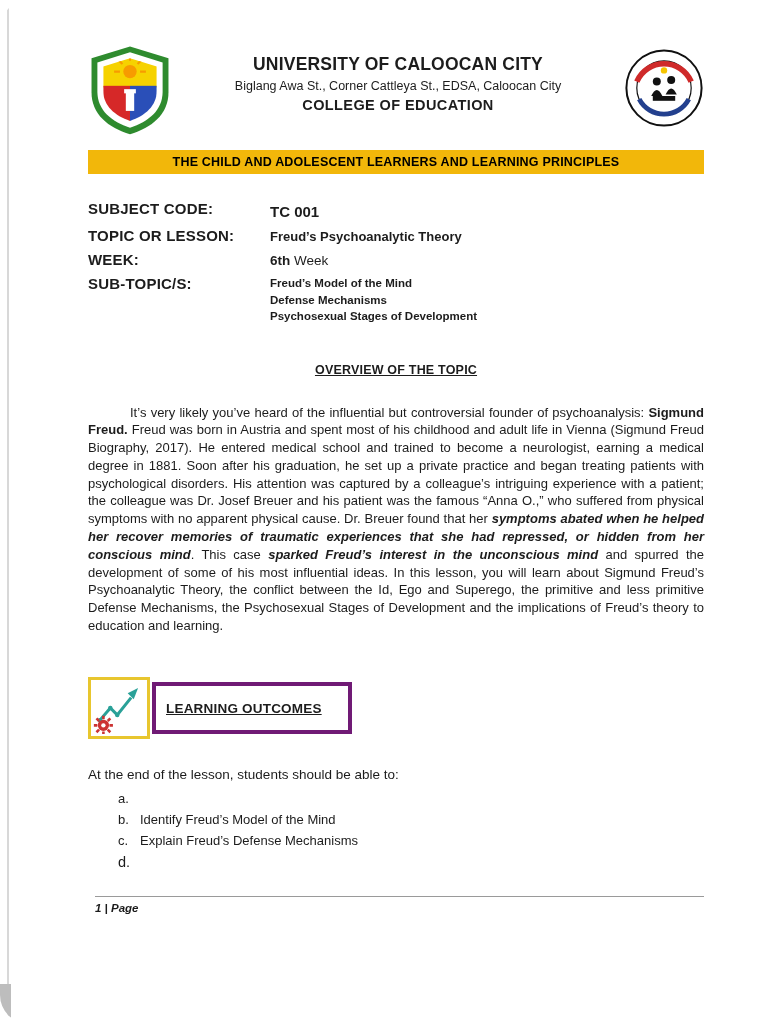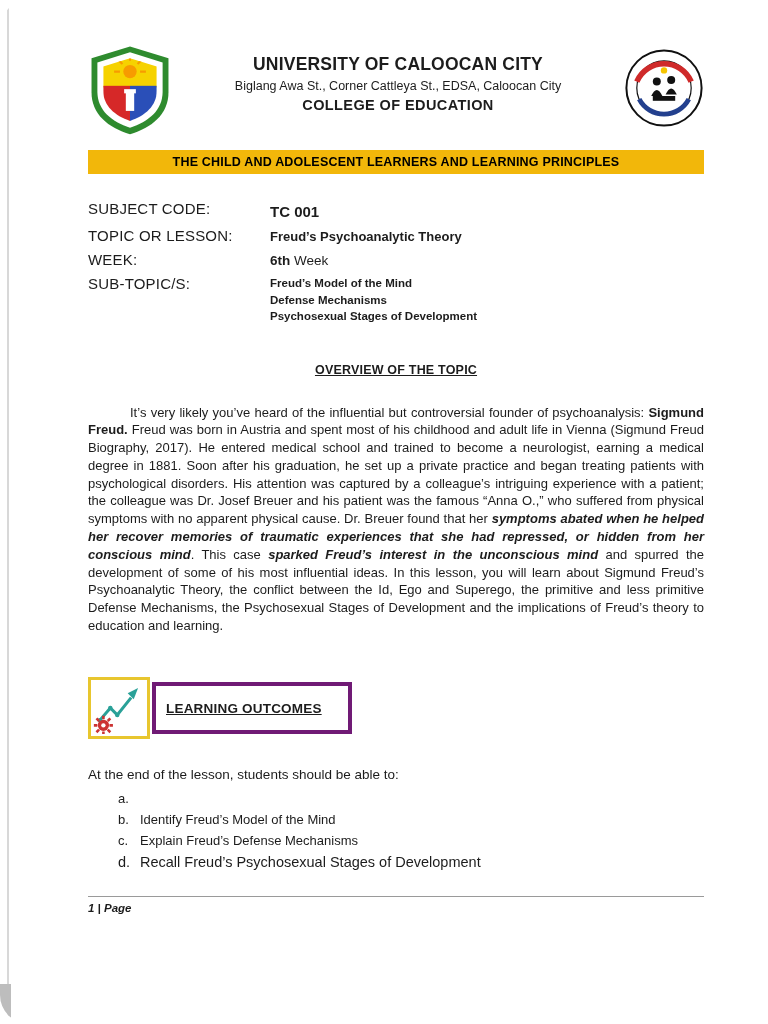--- a/index.html
+++ b/index.html
@@ -17,21 +17,21 @@
   .college{font-size:14.5px;font-weight:bold;margin-top:4px;letter-spacing:.4px;}
   .logo{flex:0 0 auto;}
 
   
   .banner{margin-top:14px;background:#F2B70A;color:#000;font-weight:bold;font-size:12.5px;
           text-align:center;padding:5px 0;letter-spacing:.2px;}
 
   
   .meta{margin-top:26px;}
   .meta-row{display:flex;margin-bottom:7px;}
-  .meta-label{width:182px;font-weight:normal;font-size:15px;letter-spacing:.2px;}
+  .meta-label{width:182px;font-weight:bold;font-size:15px;letter-spacing:.2px;}
   .v-subject{font-weight:bold;font-size:15px;padding-top:3px;}
   .v-topic{font-weight:bold;font-size:13px;padding-top:2px;}
   .v-week{font-size:13.5px;padding-top:2px;}
   .v-week .wb{font-weight:bold;}
   .v-subtopics div{font-weight:bold;font-size:11.5px;line-height:16.5px;}
 
   
   .overview-title{margin:38px 0 0 0;text-align:center;font-size:12.5px;font-weight:bold;
                   text-decoration:underline;letter-spacing:.2px;}
   .overview-para{margin:27px 0 0 0;font-size:13px;line-height:1.37;text-align:justify;
@@ -43,21 +43,21 @@
             display:flex;align-items:center;justify-content:center;}
   .outcomes-box{border:4px solid #701a75;margin-left:2px;padding:13px 26px 13px 10px;background:#fff;}
   .outcomes-box span{font-size:13.5px;font-weight:bold;text-decoration:underline;letter-spacing:.2px;}
   .intro{margin:28px 0 0 0;font-size:13.5px;}
   .outcome-list{margin-top:9px;padding-left:30px;}
   .outcome-item{display:flex;font-size:13px;margin-bottom:6px;}
   .outcome-item .marker{width:22px;flex:0 0 auto;}
   .outcome-item.big{font-size:14.5px;}
 
   
-  .footer{position:absolute;left:88px;right:64px;top:896px;}
+  .footer{position:absolute;left:95px;right:64px;top:896px;}
   .footer-rule{border-top:1px solid #9a9a9a;}
   .footer-text{margin-top:5px;font-size:11.5px;font-weight:bold;font-style:italic;}
 </style>
 </head>
 <body>
 
 <div class="page">
   <div class="edge-line"></div>
   <div class="corner-block"></div>
 
@@ -159,21 +159,20 @@
       <div class="outcome-item">
         <span class="marker">b.</span>
         <span>Identify Freud’s Model of the Mind</span>
       </div>
       <div class="outcome-item">
         <span class="marker">c.</span>
         <span>Explain Freud’s Defense Mechanisms</span>
       </div>
       <div class="outcome-item big">
         <span class="marker">d.</span>
-        <span>Recall Freud’s Psychosexual Stages of Development</span>
       </div>
     </div>
   </div>
 
   <footer class="footer">
     <div class="footer-rule"></div>
     <div class="footer-text">1 | Page</div>
   </footer>
 </div>
 

